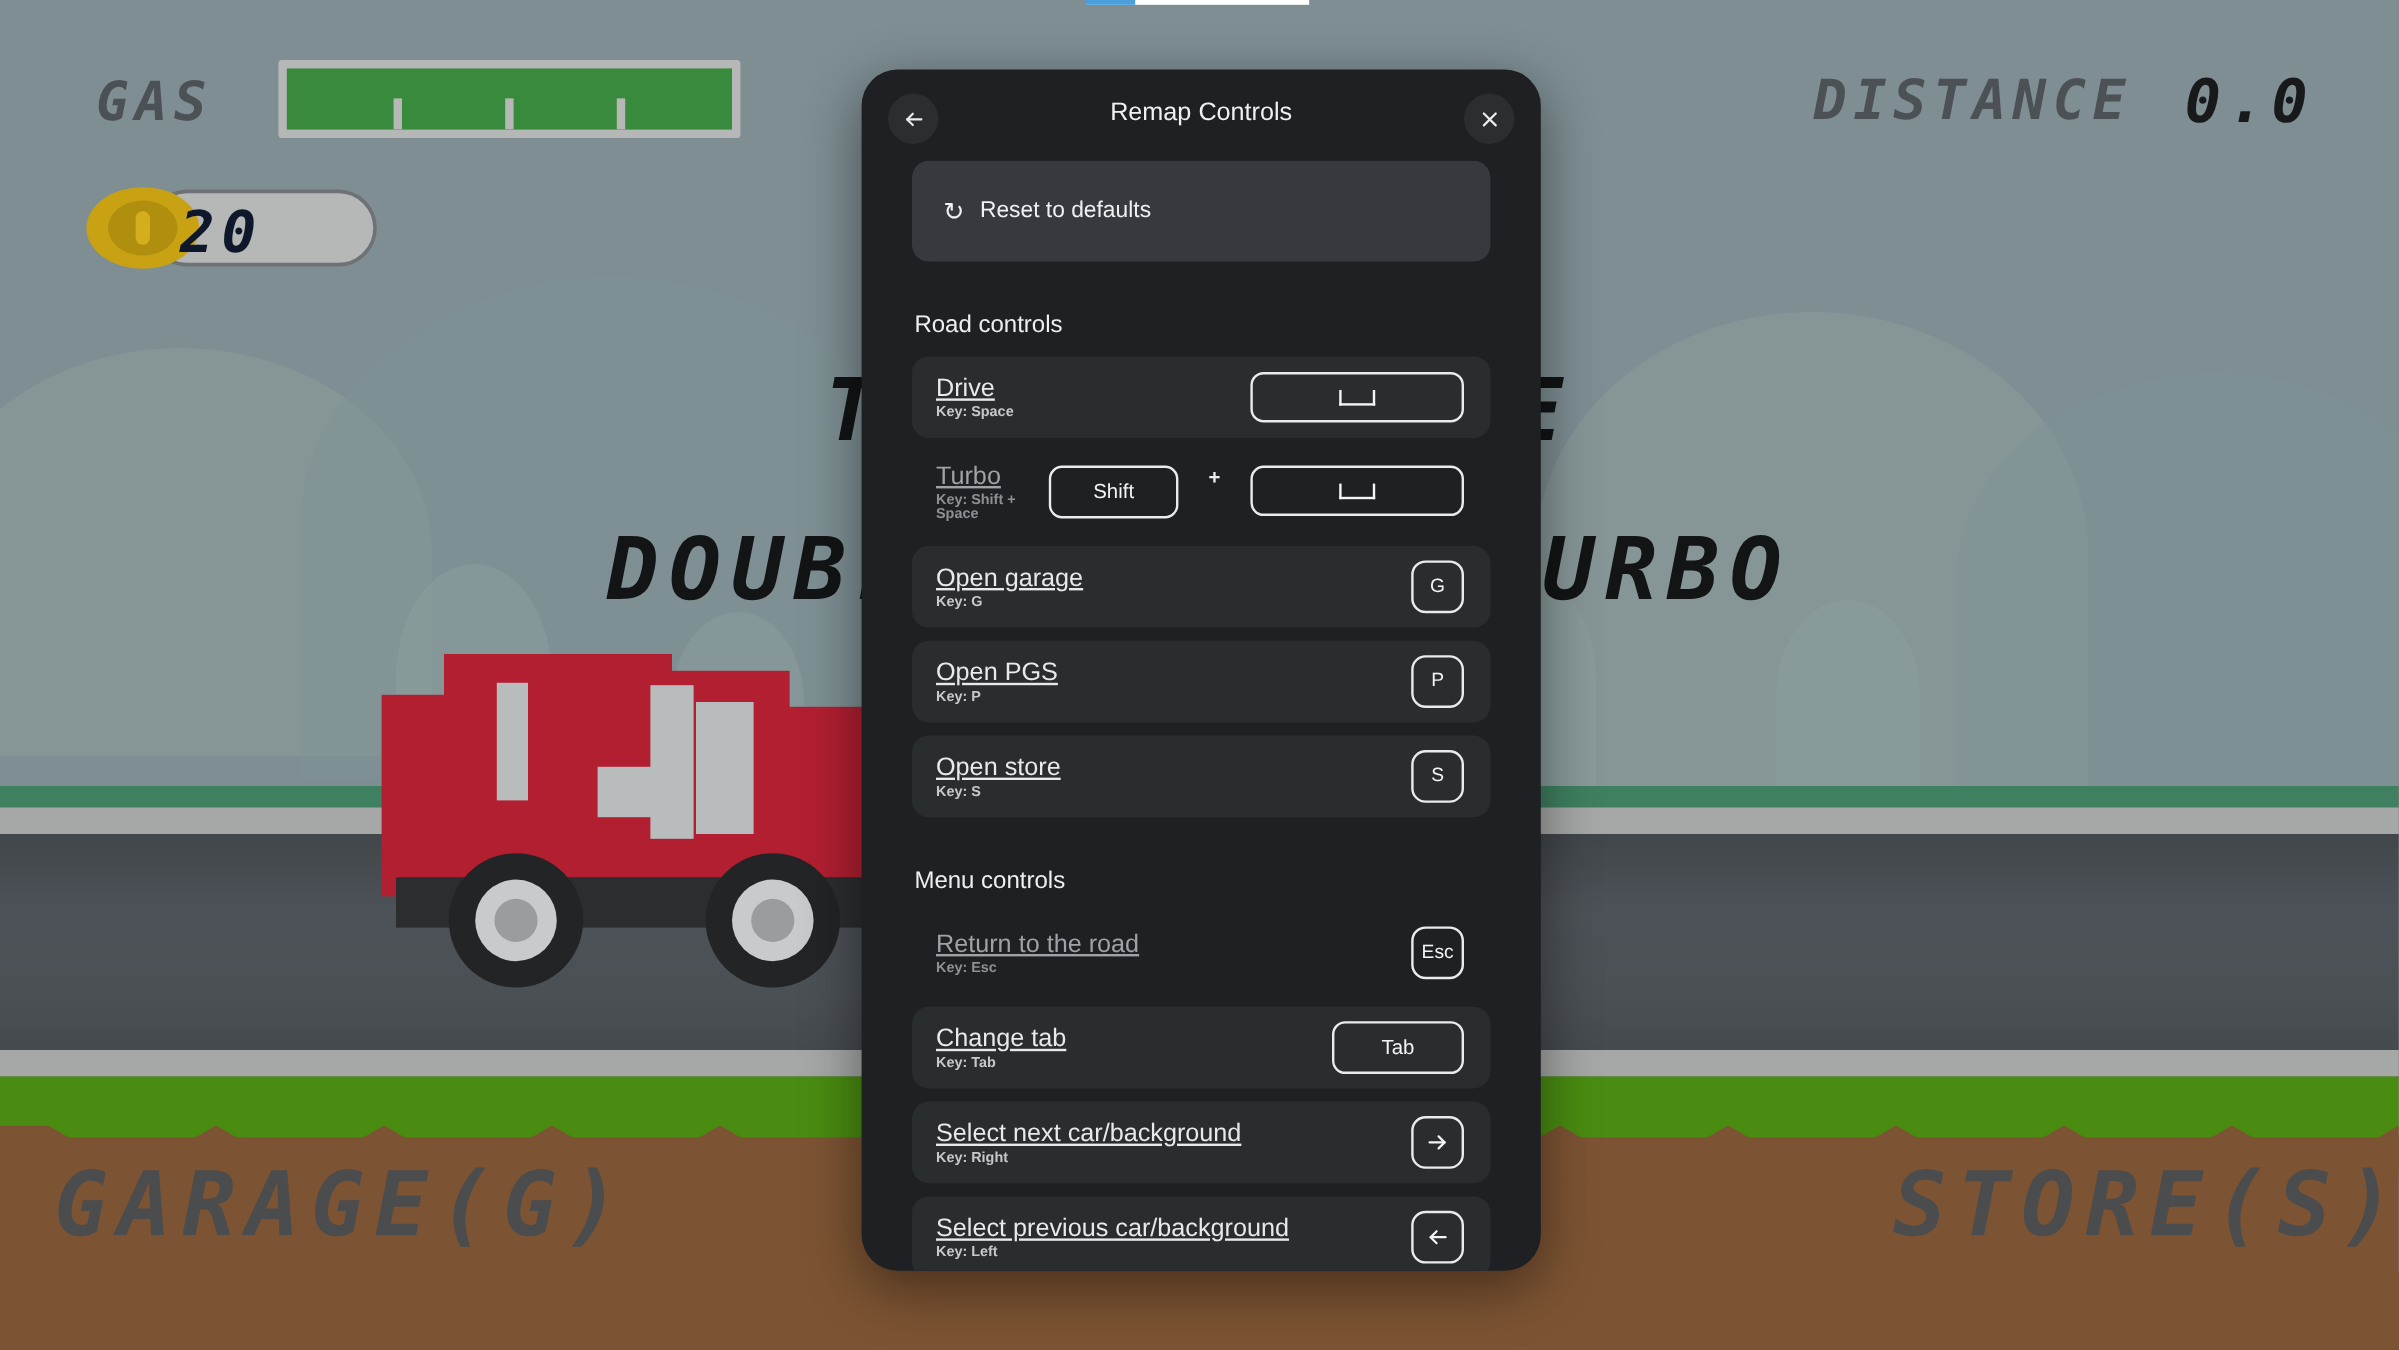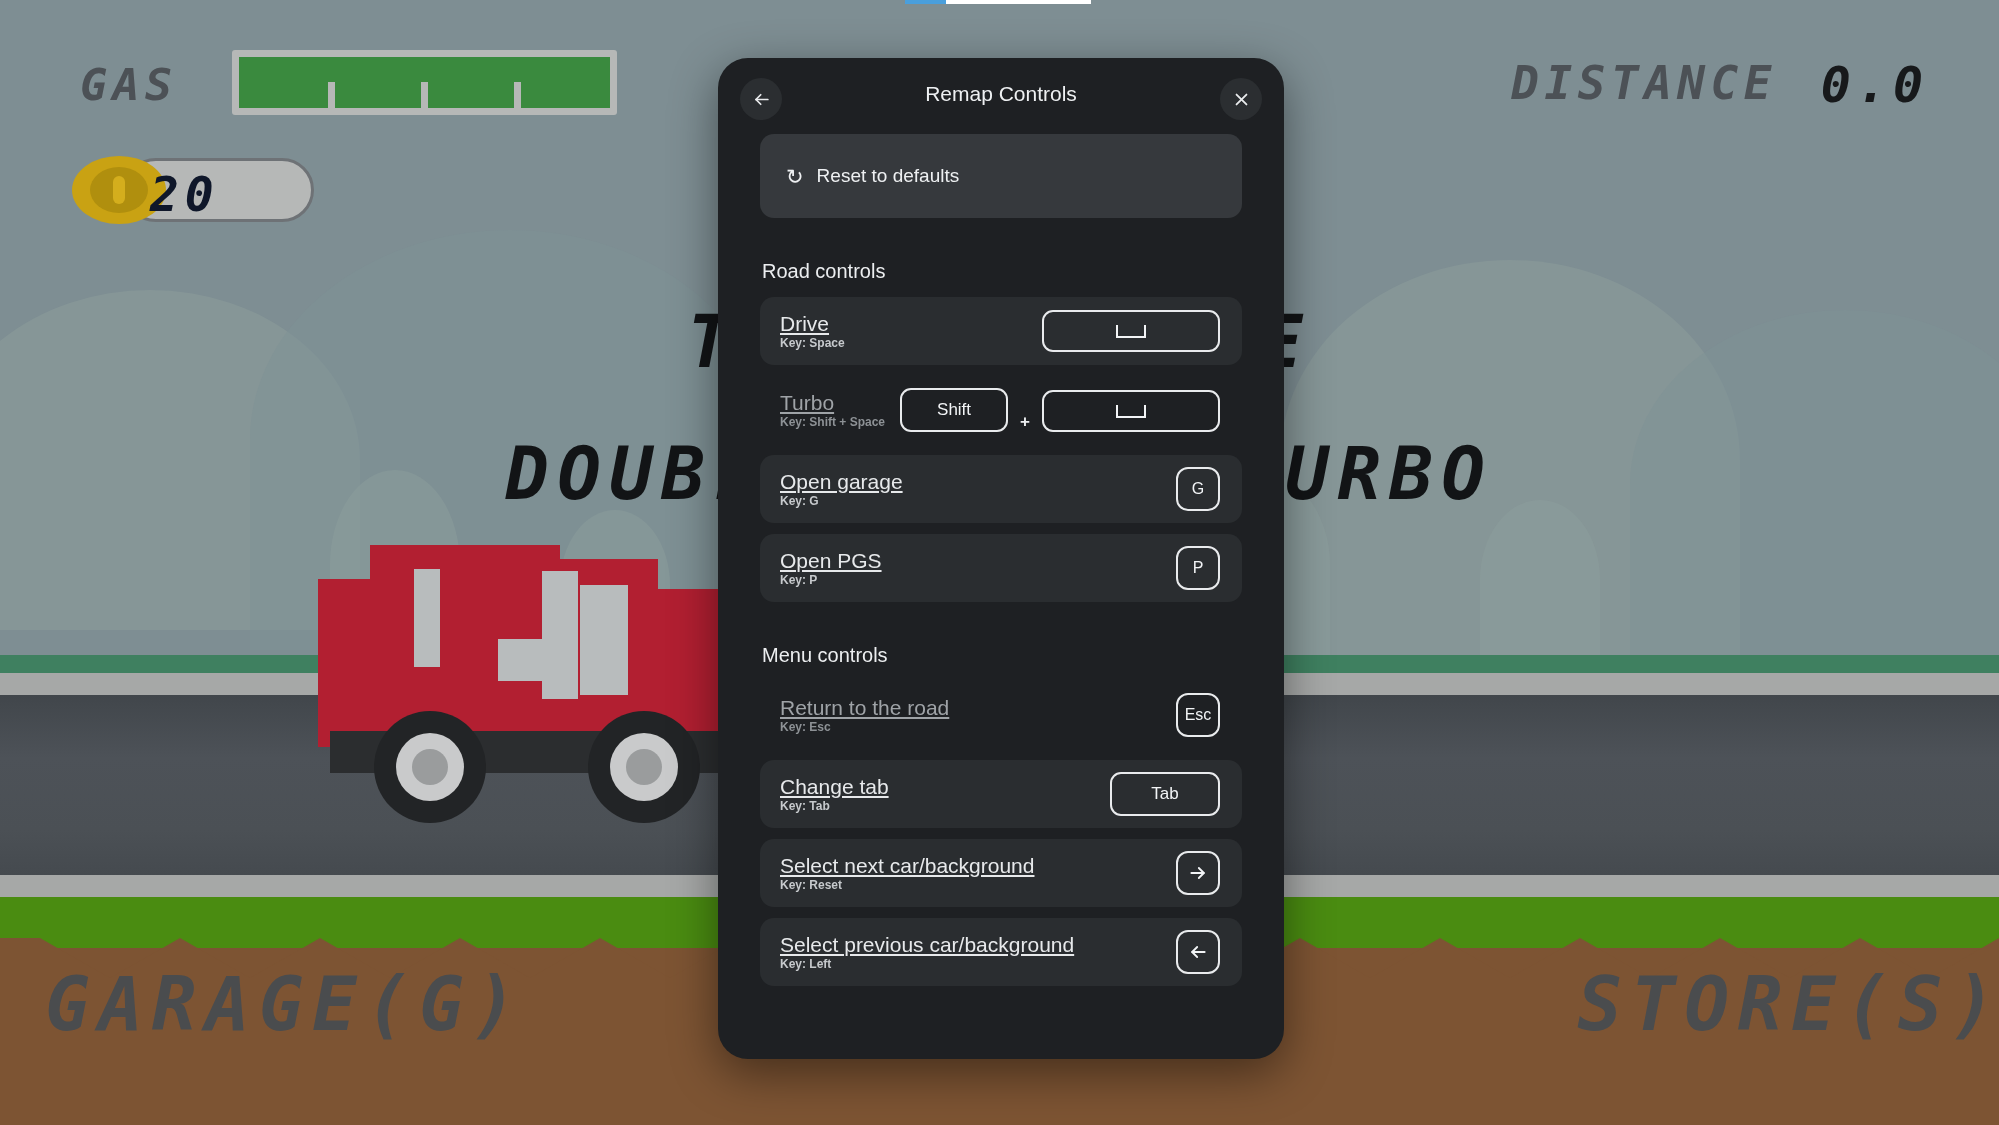--- a/index.html
+++ b/index.html
@@ -108,21 +108,21 @@
     display:flex;align-items:center;justify-content:space-between;
     background:#2a2d30;border-radius:14px;
     padding:0 22px 0 20px;height:68px;margin-bottom:11px;box-sizing:border-box;
   }
   .row.flat{background:transparent;}
   .row .txt{display:flex;flex-direction:column;justify-content:center;gap:3px;}
   .row .name{color:#e7e9eb;font-size:21px;line-height:1;text-decoration:underline;}
   .row.flat .name{color:#9fa3a7;}
   .row .sub{color:#c6c9cc;font-size:12px;font-weight:700;line-height:1;}
   .row.flat .sub{color:#8d9195;}
-  .row .keys{display:flex;align-items:flex-end;gap:11px;}
+  .row .keys{display:flex;align-items:flex-start;gap:24px;}
 
   .key{
     border:2px solid #e9ebed;border-radius:11px;background:transparent;
     color:#f2f4f6;display:flex;align-items:center;justify-content:center;
     font-size:17px;cursor:pointer;font-family:"Liberation Sans", sans-serif;
     box-sizing:border-box;
   }
   .key.sq{width:44px;height:44px;font-size:16px;border-radius:12px;}
   .key.wide{width:178px;height:42px;}
   .key.mid{width:108px;height:44px;}
@@ -269,20 +269,29 @@
         </div>
         <div class="row">
           <div class="txt">
             <div class="name">Open PGS</div>
             <div class="sub">Key: P</div>
           </div>
           <div class="keys">
             <button class="key sq">P</button>
           </div>
         </div>
+        <div class="row">
+          <div class="txt">
+            <div class="name">Open store</div>
+            <div class="sub">Key: S</div>
+          </div>
+          <div class="keys">
+            <button class="key sq">S</button>
+          </div>
+        </div>
         <div class="sect-title">Menu controls</div>
         <div class="row flat">
           <div class="txt">
             <div class="name">Return to the road</div>
             <div class="sub">Key: Esc</div>
           </div>
           <div class="keys">
             <button class="key sq">Esc</button>
           </div>
         </div>
@@ -291,21 +300,21 @@
             <div class="name">Change tab</div>
             <div class="sub">Key: Tab</div>
           </div>
           <div class="keys">
             <button class="key tab">Tab</button>
           </div>
         </div>
         <div class="row">
           <div class="txt">
             <div class="name">Select next car/background</div>
-            <div class="sub">Key: Reset</div>
+            <div class="sub">Key: Right</div>
           </div>
           <div class="keys">
             <button class="key sq">
               <svg width="20" height="20" viewBox="0 0 24 24" fill="none" stroke="currentColor" stroke-width="2.2" stroke-linecap="round" stroke-linejoin="round">
                 <line x1="4" y1="12" x2="19" y2="12"></line>
                 <polyline points="13,6 19,12 13,18"></polyline>
               </svg>
             </button>
           </div>
         </div>

